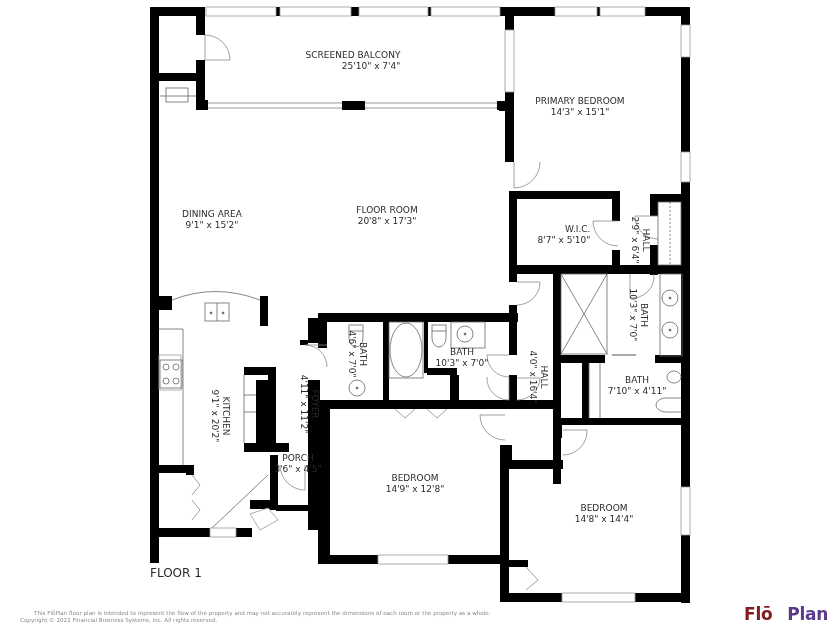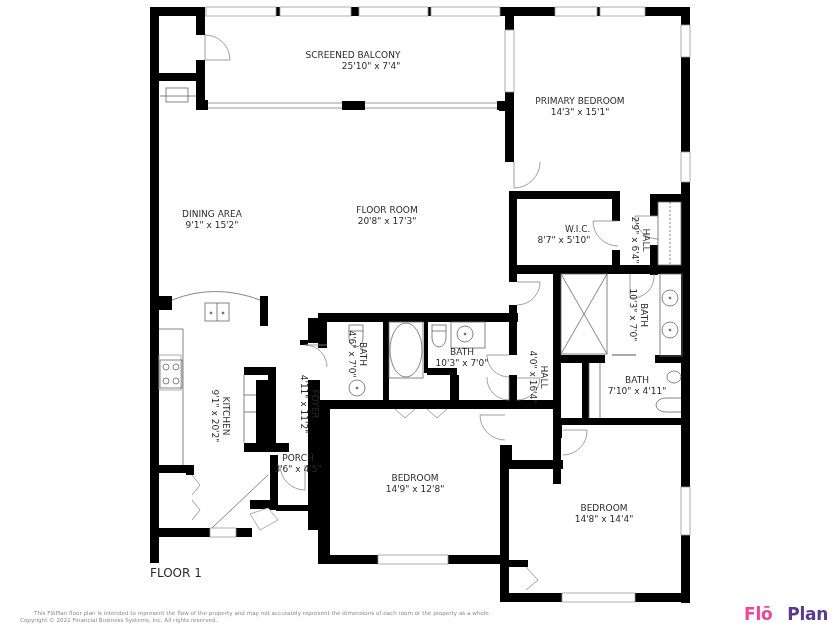--- a/index.html
+++ b/index.html
@@ -6,21 +6,21 @@
   body { width:840px; height:630px; position:relative; overflow:hidden; font-family:"DejaVu Sans", sans-serif; }
   #plan { position:absolute; left:0; top:0; width:840px; height:630px; }
   .lbl { position:absolute; text-align:center; color:#2a2a2a; font-size:9px; line-height:11px; white-space:nowrap; transform:translate(-50%,-50%); }
   .lbl .n, .lbl .d { display:block; }
   .rot { transform:translate(-50%,-50%) rotate(90deg); }
   .floor-label { position:absolute; left:150px; top:566px; font-size:12px; color:#2a2a2a; }
   .disclaimer { position:absolute; left:20px; top:610px; font-size:5.6px; color:#8a8a8a; line-height:7px; }
   .disclaimer span { display:block; }
   .disclaimer .l1 { padding-left:14px; }
   .brand { position:absolute; right:12px; top:604px; font-size:17px; font-weight:bold; letter-spacing:-0.3px; }
-  .brand .flo { color:#ec4899; }
+  .brand .flo { color:#7f1d1d; }
   .brand .plan { color:#5b3a8c;padding-left:15px; }
 </style>
 </head>
 <body>
 
 <svg id="plan" viewBox="0 0 840 630" xmlns="http://www.w3.org/2000/svg">
   <g fill="#000">
 
     <rect x="150" y="7" width="9" height="556"></rect>
 

